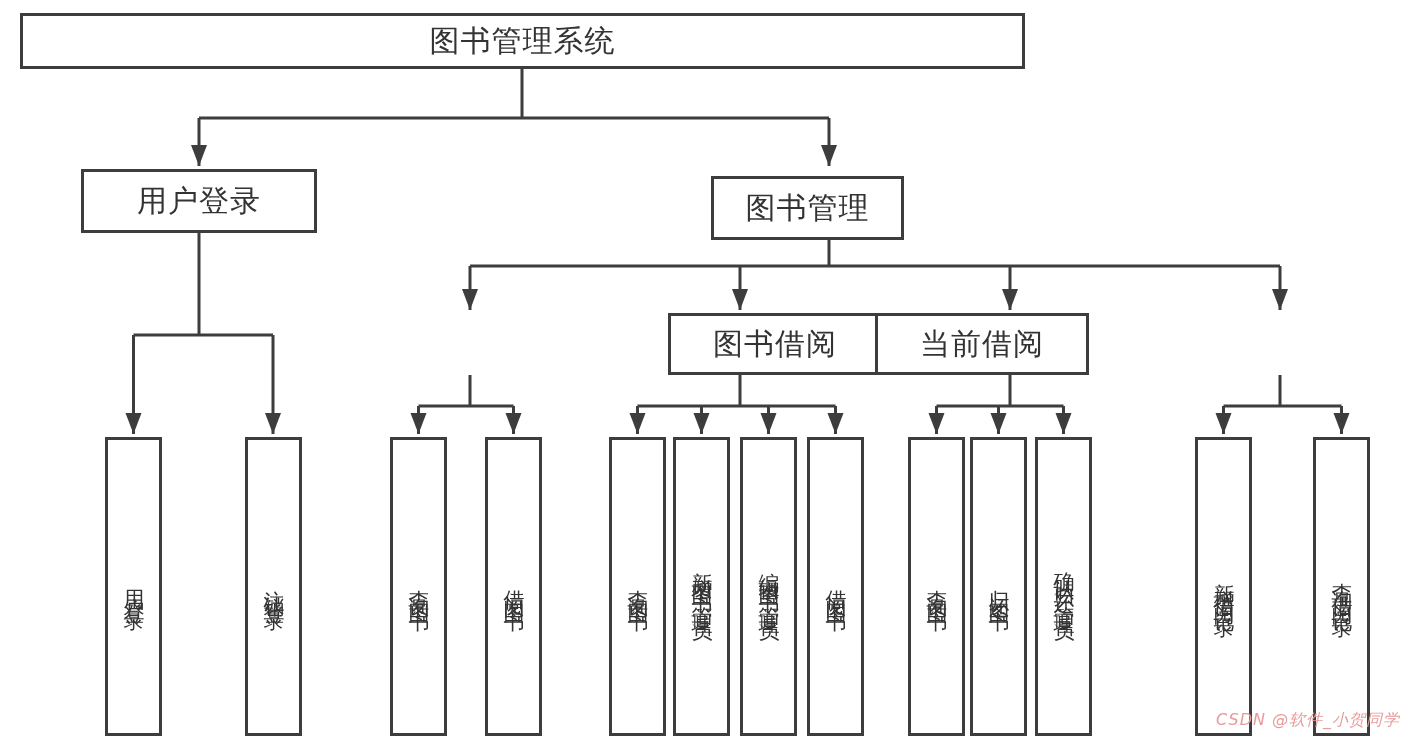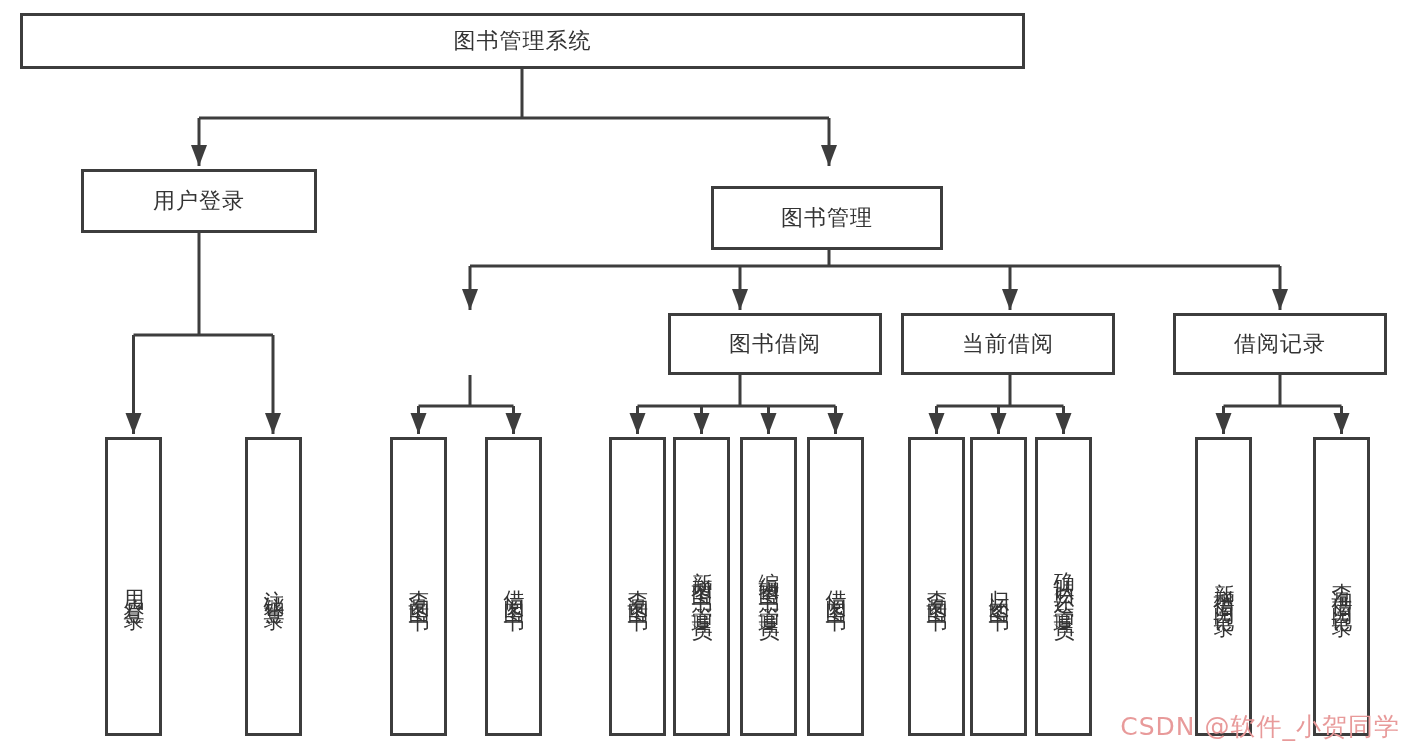--- a/index.html
+++ b/index.html
@@ -14,49 +14,49 @@
   }
   .canvas{position:absolute;left:0;top:0;width:1405px;height:747px;}
   svg.wires{position:absolute;left:0;top:0;z-index:1;}
   svg.wires path.w{stroke:var(--line);stroke-width:3;fill:none;}
   svg.wires .ah{fill:var(--line);}
   .box{
     position:absolute;z-index:2;box-sizing:border-box;
     background:var(--background);
     border:3px solid var(--line);
     display:flex;align-items:center;justify-content:center;
-    color:var(--text);font-size:22px;
+    color:var(--text);font-size:30px;
   }
   .hlabel{letter-spacing:1px;white-space:nowrap;}
   .vlabel{
     writing-mode:vertical-rl;text-orientation:mixed;
     letter-spacing:7px;line-height:1;white-space:nowrap;
   }
   
   .n-root{left:20px;top:13px;width:1005px;height:56px;}
   
   .n-user-login{left:81px;top:169px;width:236px;height:64px;}
-  .n-book-mgmt{left:711px;top:186px;width:232px;height:64px;}
+  .n-book-mgmt{left:711px;top:176px;width:193px;height:64px;}
   
   .n-l3{top:313px;width:214px;height:62px;}
   .n-new-books{left:363px;}
   .n-book-borrow{left:633px;margin-left:35px;}
-  .n-current-borrow{left:901px;justify-content:center;}
+  .n-current-borrow{left:875px;justify-content:center;}
   .n-borrow-records{left:1173px;}
   
   .leaf{top:437px;width:57px;height:299px;font-size:21px;}
   .lf-a1{left:105px;} .lf-a2{left:245px;}
   .lf-b1{left:390px;} .lf-b2{left:485px;}
   .lf-c1{left:609px;} .lf-c2{left:673px;} .lf-c3{left:740px;} .lf-c4{left:807px;}
   .lf-d1{left:908px;} .lf-d2{left:970px;} .lf-d3{left:1035px;}
   .lf-e1{left:1195px;} .lf-e2{left:1313px;}
   .watermark{
-    position:absolute;z-index:3;right:5px;bottom:4px;
-    font-size:25px;color:var(--watermark);letter-spacing:1px;
-    white-space:nowrap;pointer-events:none;
+    position:absolute;z-index:3;right:5px;bottom:16px;
+    font-size:16px;color:var(--watermark);letter-spacing:1px;
+    white-space:nowrap;pointer-events:none;font-style:italic;
   }
 </style>
 </head>
 <body>
 
 <div class="canvas">
 
   <svg class="wires" width="1405" height="747" viewBox="0 0 1405 747" aria-hidden="true">
     <defs>
       <marker id="arw" markerUnits="userSpaceOnUse" markerWidth="26" markerHeight="26" refX="21" refY="13" orient="auto">
@@ -108,23 +108,20 @@
   <div class="box n-book-mgmt">
     <span class="hlabel">图书管理</span>
   </div>
 
   <div class="box n-l3 n-book-borrow">
     <span class="hlabel">图书借阅</span>
   </div>
   <div class="box n-l3 n-current-borrow">
     <span class="hlabel">当前借阅</span>
   </div>
-  <div class="box n-l3 n-borrow-records">
-    <span class="hlabel">借阅记录</span>
-  </div>
 
   <div class="box leaf lf-a1">
     <span class="vlabel">用户登录</span>
   </div>
   <div class="box leaf lf-a2">
     <span class="vlabel">注销登录</span>
   </div>
 
   <div class="box leaf lf-b1">
     <span class="vlabel">查询图书</span>

